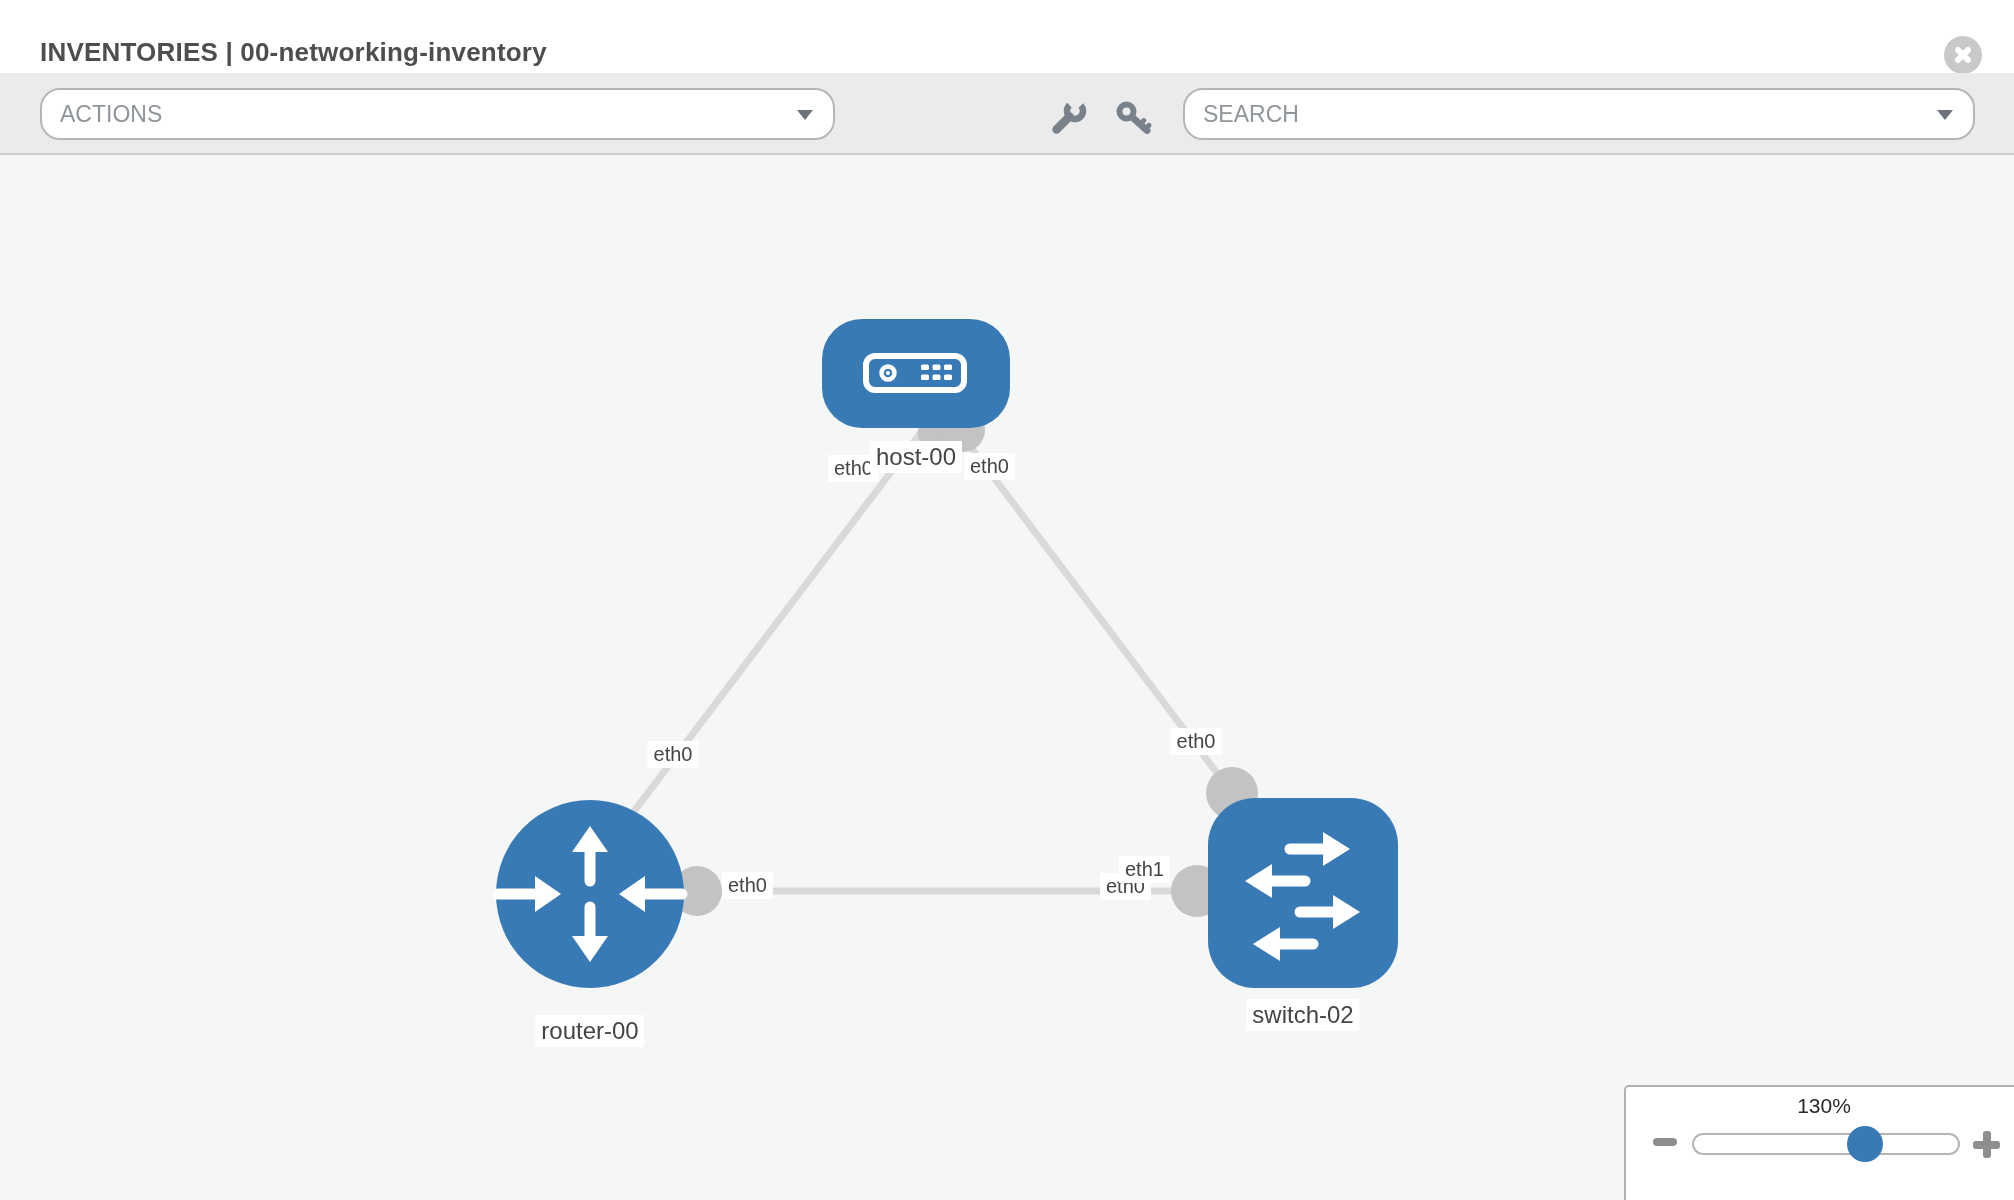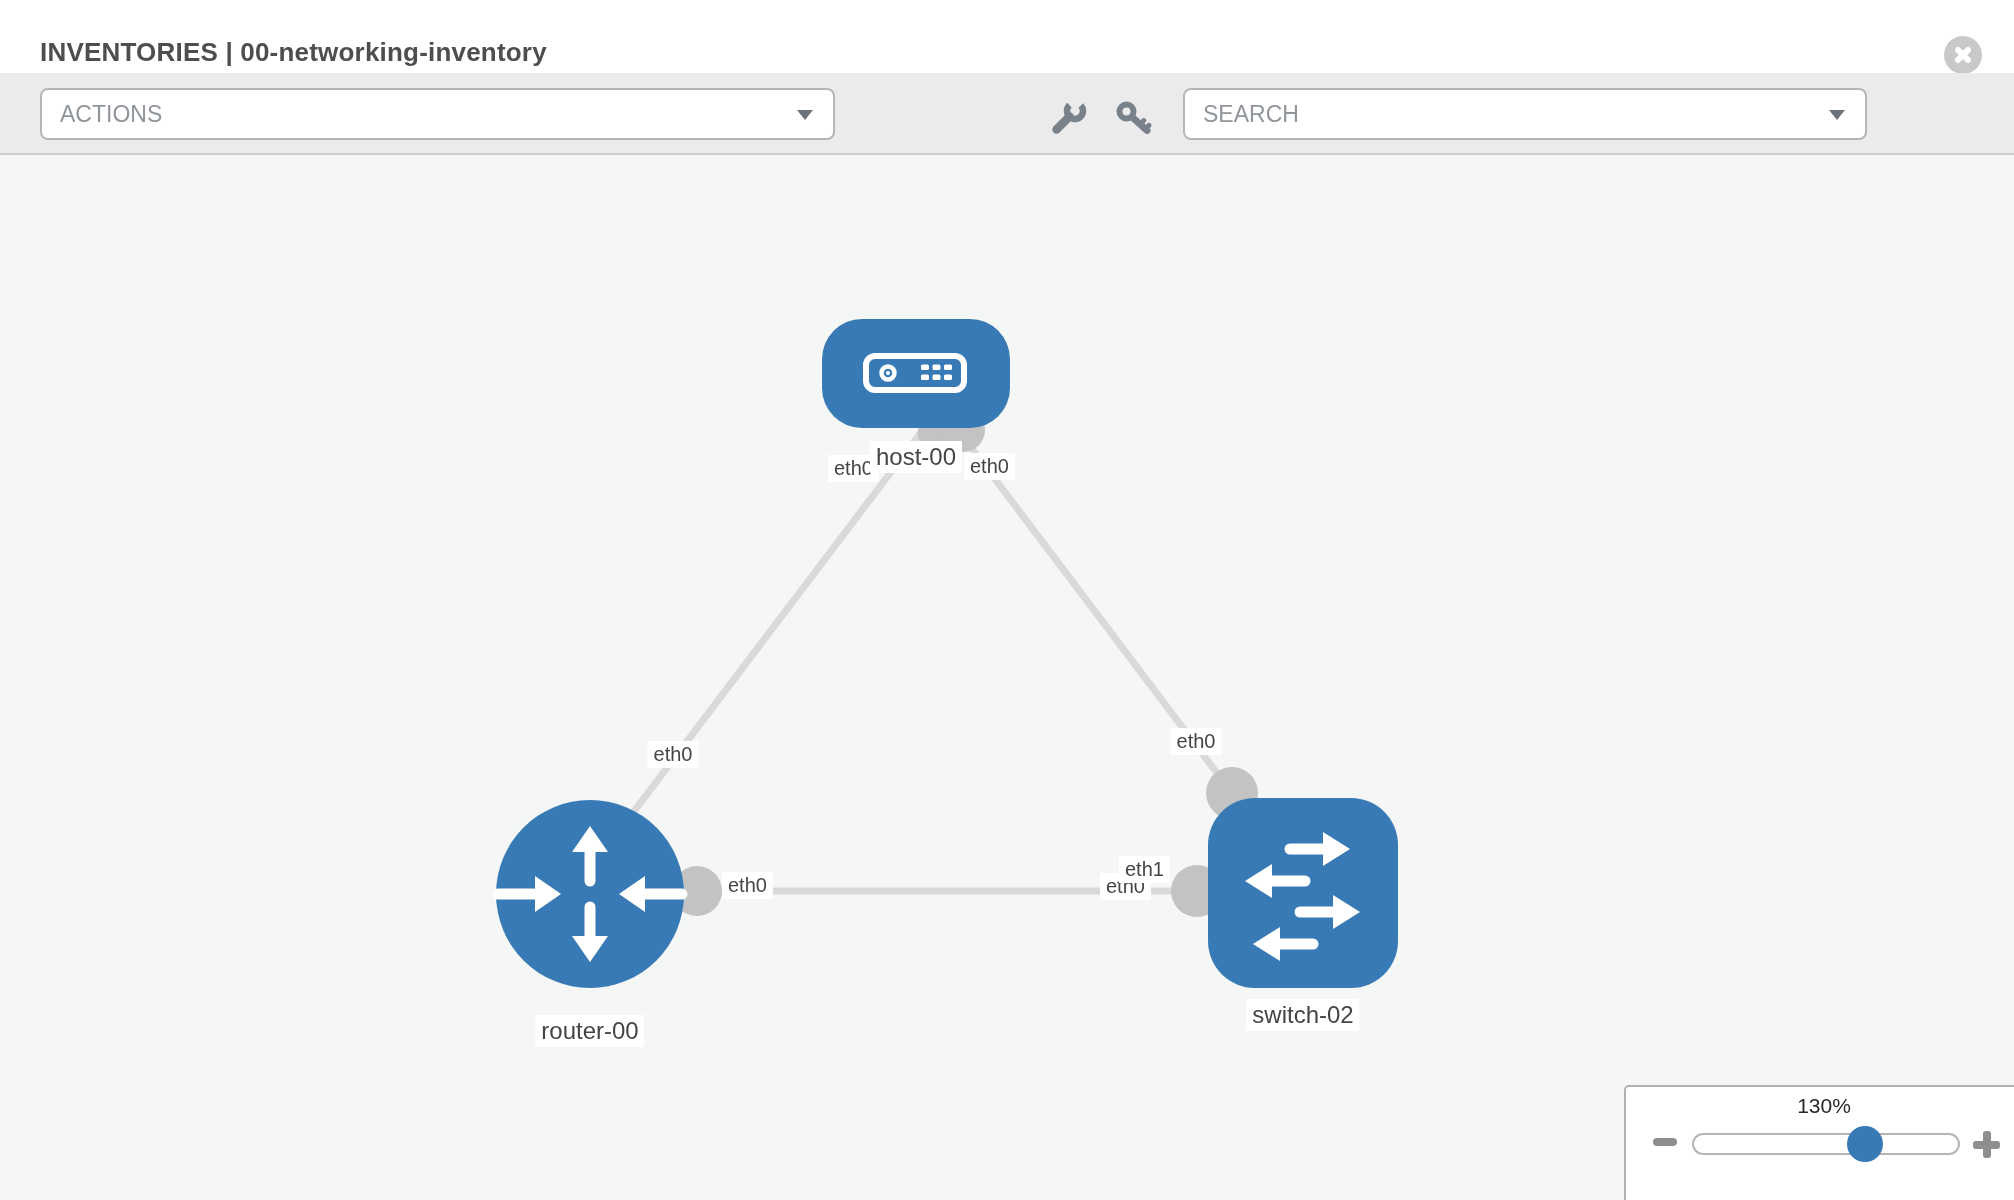--- a/index.html
+++ b/index.html
@@ -15,28 +15,28 @@
                border-radius:50%; background:#c9c9c9; cursor:pointer; }
   .close-btn .xbar { position:absolute; left:9px; top:16px; width:20px; height:6px;
                      border-radius:3px; background:#fff; }
   .close-btn .xbar.a { transform:rotate(45deg); }
   .close-btn .xbar.b { transform:rotate(-45deg); }
 
   
   .toolbar { position:absolute; top:73px; left:0; width:2014px; height:82px;
              background:#ebebeb; border-bottom:2px solid #cfcfcf; }
   .select-box { position:absolute; top:15px; height:52px; background:#fff;
-                border:2px solid #b6b6b6; border-radius:8px; cursor:pointer; }
+                border:2px solid #b6b6b6; border-radius:20px; cursor:pointer; }
   .select-box .sel-text { position:absolute; left:18px; top:0; line-height:48px;
                           font-size:23px; color:#8f959b; }
   .caret { position:absolute; right:20px; top:20px; width:0; height:0;
            border-left:8px solid transparent; border-right:8px solid transparent;
            border-top:10px solid #6d737c; }
   .actions-box { left:40px; width:795px; }
-  .search-box  { left:1183px; width:684px; }
+  .search-box  { left:1183px; width:792px; }
   .tool-icon { position:absolute; top:26px; width:40px; height:40px; cursor:pointer; }
   .wrench-pos { left:1048px; }
   .key-pos    { left:1114px; }
 
   
   .canvas { position:absolute; top:155px; left:0; width:2014px; height:1045px;
             background:#f5f6f6; }
   .canvas svg.topo { position:absolute; left:0; top:0; }
 
   .chip { position:absolute; background:#ffffff; color:#454545; white-space:nowrap;

